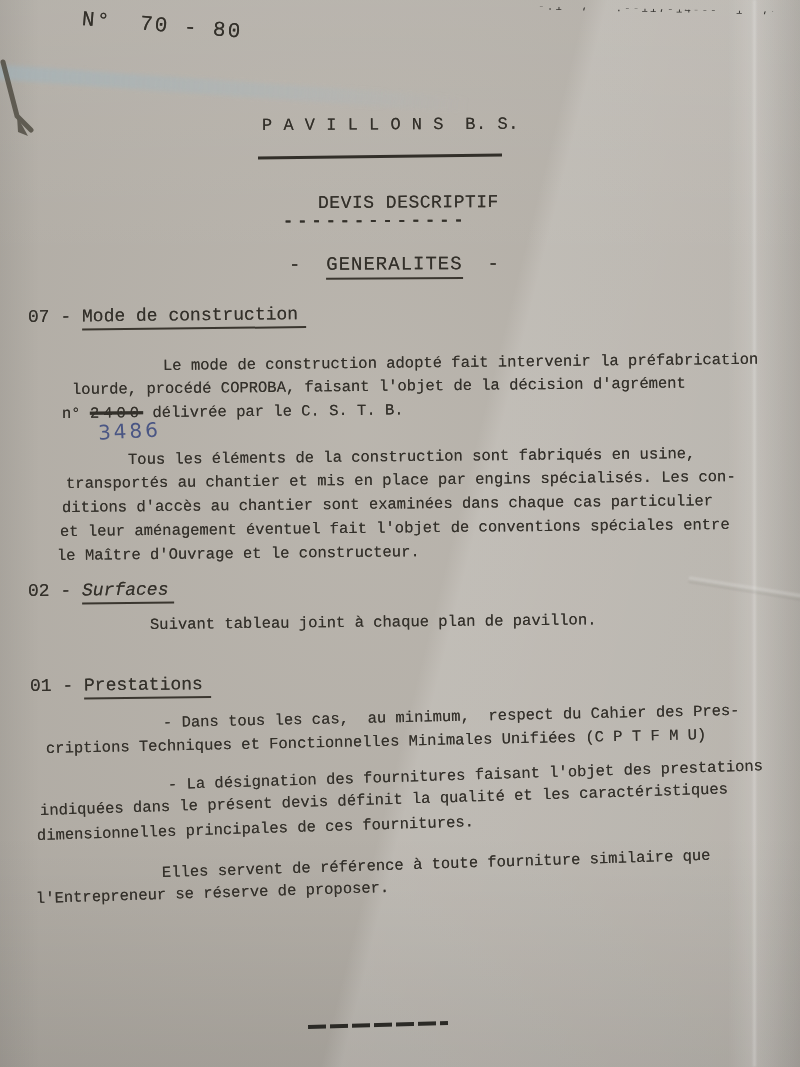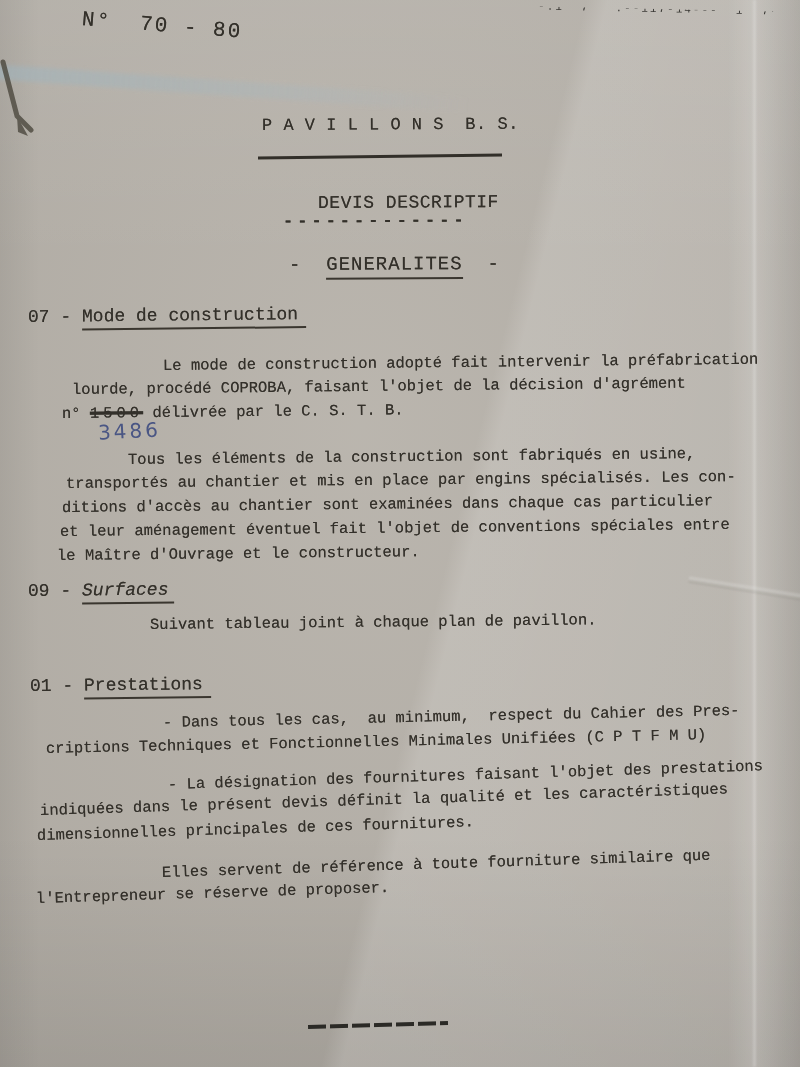--- a/index.html
+++ b/index.html
@@ -98,31 +98,31 @@
   <div class="abs txt rm3" style="left:286px;top:193px;font-size:18px;letter-spacing:0.5px;margin-left:32px;">DEVIS DESCRIPTIF</div>
   <div class="abs txt rm3" style="left:283px;top:212px;font-size:17px;letter-spacing:4px;font-weight:bold;">-------------</div>
 
   <div class="abs txt rm3" style="left:289px;top:254px;font-size:19px;letter-spacing:1px;"><span>-</span><span>  </span><span class="u">GENERALITES</span><span>  </span><span>-</span></div>
 
   <div class="abs txt head rm6" style="left:28px;top:307px;"><span>07 - </span><span class="u" style="padding-right:8px;">Mode de construction</span></div>
 
   <div class="abs txt body-line rm6" style="left:163px;top:355px;">Le mode de construction adopté fait intervenir la préfabrication</div>
   <div class="abs txt body-line rm6" style="left:72px;top:379px;">lourde, procédé COPROBA, faisant l'objet de la décision d'agrément</div>
 
-  <div class="abs txt body-line rm6" style="left:62px;top:403px;"><span>n° </span><span class="struck">1500</span><span> délivrée par le C. S. T. B.</span></div>
+  <div class="abs txt body-line rm6" style="left:62px;top:403px;"><span>n° </span><span class="struck">2400</span><span> délivrée par le C. S. T. B.</span></div>
 
   <div class="abs hand" style="left:98px;top:419px;">3486</div>
 
   <div class="abs txt body-line rm6" style="left:128px;top:449px;">Tous les éléments de la construction sont fabriqués en usine,</div>
   <div class="abs txt body-line rm6" style="left:66px;top:473px;">transportés au chantier et mis en place par engins spécialisés. Les con-</div>
   <div class="abs txt body-line rm6" style="left:62px;top:497px;">ditions d'accès au chantier sont examinées dans chaque cas particulier</div>
   <div class="abs txt body-line rm6" style="left:60px;top:521px;">et leur aménagement éventuel fait l'objet de conventions spéciales entre</div>
   <div class="abs txt body-line rm6" style="left:57px;top:545px;">le Maître d'Ouvrage et le constructeur.</div>
 
-  <div class="abs txt head rm6" style="left:28px;top:581px;"><span>09 - </span><span class="u" style="padding-right:6px;font-style:italic;">Surfaces</span></div>
+  <div class="abs txt head rm6" style="left:28px;top:581px;"><span>02 - </span><span class="u" style="padding-right:6px;font-style:italic;">Surfaces</span></div>
 
   <div class="abs txt body-line rm6" style="left:150px;top:614px;">Suivant tableau joint à chaque plan de pavillon.</div>
 
   <div class="abs txt head rm6" style="left:30px;top:676px;"><span>01 - </span><span class="u" style="padding-right:8px;">Prestations</span></div>
 
   <div class="abs txt body-line rm12" style="left:163px;top:712px;">- Dans tous les cas,  au minimum,  respect du Cahier des Pres-</div>
   <div class="abs txt body-line rm12" style="left:46px;top:738px;">criptions Techniques et Fonctionnelles Minimales Unifiées (C P T F M U)</div>
 
   <div class="abs txt body-line rm18" style="left:168px;top:774px;">- La désignation des fournitures faisant l'objet des prestations</div>
   <div class="abs txt body-line rm18" style="left:40px;top:800px;">indiquées dans le présent devis définit la qualité et les caractéristiques</div>

